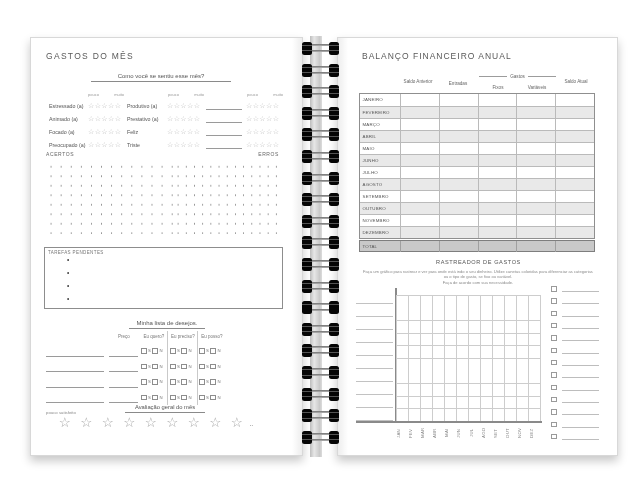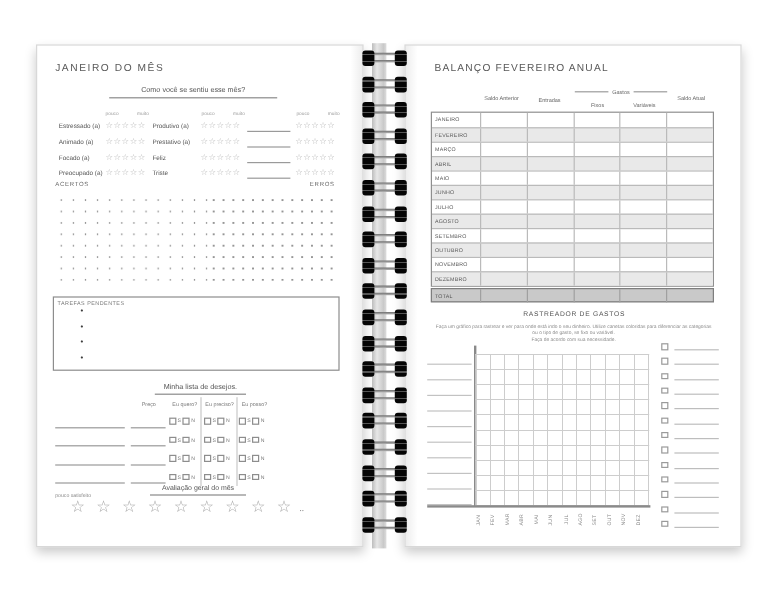--- a/index.html
+++ b/index.html
@@ -114,21 +114,21 @@
   .lg-item { position:absolute; left:0; width:52px; height:8px; }
   .lg-box  { position:absolute; left:0; top:0; width:5.5px; height:5.5px; border:1px solid #9a9a9a; }
   .lg-line { position:absolute; left:11px; top:5px; width:37px; border-bottom:1px solid #bdbdbd; }
 </style>
 </head>
 <body>
 
 <div id="photo">
 
   <div class="page left">
-    <div class="lp-title">JANEIRO DO MÊS</div>
+    <div class="lp-title">GASTOS DO MÊS</div>
 
     <div class="mood-heading">Como você se sentiu esse mês?</div>
 
     <div class="scale s1">
       <span>pouco</span>
       <span>muito</span>
     </div>
     <div class="scale s2">
       <span>pouco</span>
       <span>muito</span>
@@ -297,21 +297,21 @@
         <span class="r-star">☆</span>
         <span class="r-star">☆</span>
         <span class="r-star">☆</span>
         <span class="r-star">☆</span>
         <span class="r-star">☆</span>
         <span class="r-dots">‥</span>
       </div>
   </div>
 
   <div class="page right">
-    <div class="rp-title">BALANÇO FEVEREIRO ANUAL</div>
+    <div class="rp-title">BALANÇO FINANCEIRO ANUAL</div>
 
     <div class="fh sa">Saldo Anterior</div>
     <div class="fh en">Entradas</div>
     <div class="gastos-group">
       <span class="dash"></span>
       <span class="glab">Gastos</span>
       <span class="dash"></span>
     </div>
     <div class="fh fx">Fixos</div>
     <div class="fh va">Variáveis</div>

